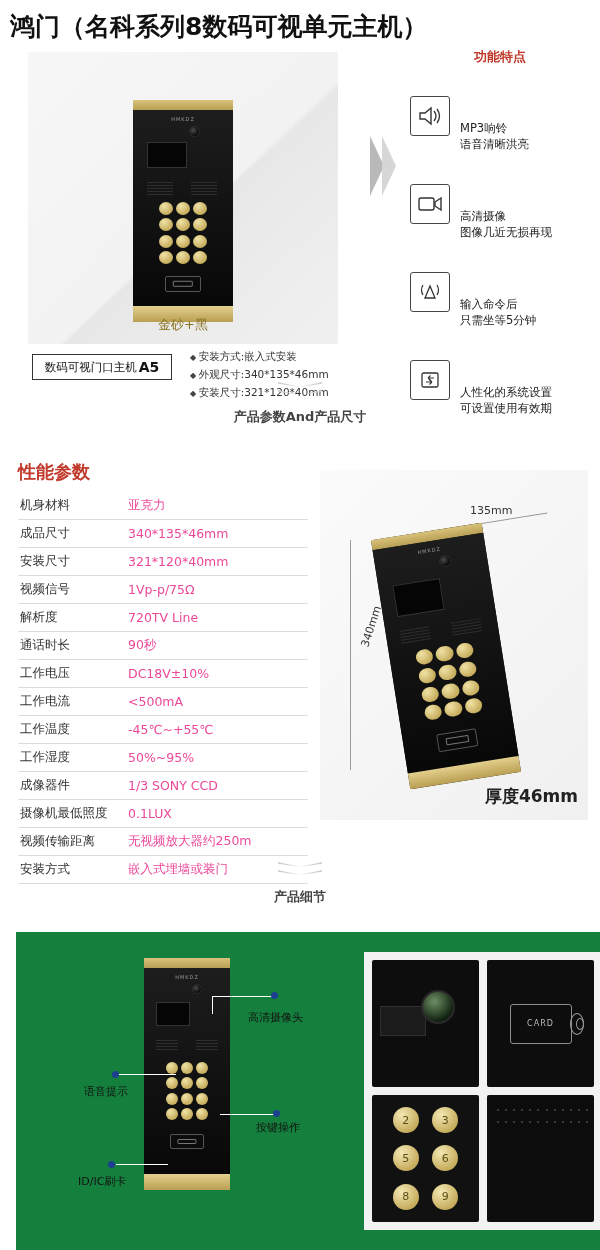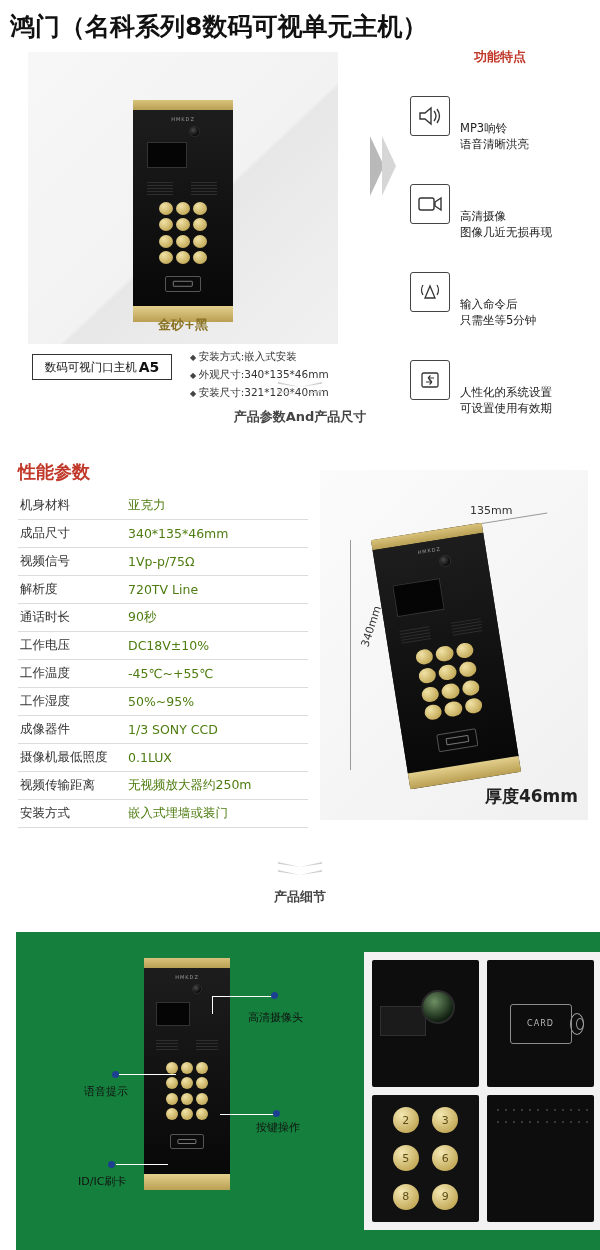--- a/index.html
+++ b/index.html
@@ -42,21 +42,21 @@
   .screen { position:absolute; background:#050505; border:1px solid #333; }
   .speaker { position:absolute; }
   .speaker i { display:block; width:100%; height:1px; background:#2e2e2e; margin-bottom:2px; }
   .keypad { position:absolute; display:grid; grid-template-columns:repeat(3,1fr); gap:3px; }
   .key { border-radius:50%; background:radial-gradient(circle at 35% 30%, #f0e2a6, #c6ad5d 70%); }
   .cardzone { position:absolute; border:1px solid #555; border-radius:2px; }
   .cardzone .ic { position:absolute; left:50%; top:50%; transform:translate(-50%,-50%);
     width:60%; height:46%; border:1px solid #777; border-radius:1px; }
 
   .color-label { position:absolute; width:310px; left:28px; top:268px; text-align:center;
-    font-size:13px; color:#8a7324; font-weight:bold; }
+    font-size:13px; color:#8a7324; font-weight:normal; }
 
   .model-box {
     position:absolute; left:32px; top:306px; width:140px; height:26px;
     border:1px solid #333; display:flex; align-items:center; justify-content:center;
     font-size:11.5px; color:#111; background:#fff;
   }
   .model-box b { font-size:14px; margin-left:2px; }
   .specs-lines { position:absolute; left:190px; top:300px; font-size:10.5px; color:#333; line-height:16px; }
   .specs-lines div:before { content:"◆ "; color:#444; font-size:8px; }
 
@@ -72,21 +72,21 @@
   .chev-wrap { position:absolute; width:600px; text-align:center; }
   .chev { display:inline-block; width:44px; }
   .chev span { display:block; height:5px; background:#cfcfcf; margin-bottom:3px;
     clip-path:polygon(0 0, 50% 100%, 100% 0, 100% 35%, 50% 100%, 0 35%); }
   .chev-cap { margin-top:6px; font-size:13px; font-weight:bold; color:#444; }
 
   
   .param-sec { position:absolute; left:0; top:460px; width:600px; }
   .param-title { position:absolute; left:18px; top:0; font-size:18px; color:#c0392b; font-weight:bold; }
   table.params { position:absolute; left:18px; top:32px; width:290px; border-collapse:collapse; }
-  table.params td { border-bottom:1px solid #dcdcdc; font-size:12.5px; padding:5px 2px; color:#4d7c0f; }
+  table.params td { border-bottom:1px solid #dcdcdc; font-size:12.5px; padding:5px 2px; color:#ec4899; }
   table.params td.k { width:96px; color:#333;margin-left:36px; }
   table.params td.v { padding-left:14px; }
 
   
   .dim-box { position:absolute; left:320px; top:470px; width:268px; height:350px;
     background:linear-gradient(135deg,#fbfbfb,#f0f0f0); }
   .dim-dev { position:absolute; left:70px; top:60px; width:112px; height:252px;
     transform:rotate(-9deg); }
   .dim-txt { position:absolute; font-size:11px; color:#333; }
   .dim-line { position:absolute; background:#9a9a9a; }
@@ -265,34 +265,42 @@
       <tbody>
           <tr>
             <td class="k">机身材料</td>
             <td class="v">亚克力</td>
           </tr>
       <tr>
             <td class="k">成品尺寸</td>
             <td class="v">340*135*46mm</td>
           </tr>
       <tr>
+            <td class="k">安装尺寸</td>
+            <td class="v">321*120*40mm</td>
+          </tr>
+      <tr>
             <td class="k">视频信号</td>
             <td class="v">1Vp-p/75Ω</td>
           </tr>
       <tr>
             <td class="k">解析度</td>
             <td class="v">720TV Line</td>
           </tr>
       <tr>
             <td class="k">通话时长</td>
             <td class="v">90秒</td>
           </tr>
       <tr>
             <td class="k">工作电压</td>
             <td class="v">DC18V±10%</td>
+          </tr>
+      <tr>
+            <td class="k">工作电流</td>
+            <td class="v">&lt;500mA</td>
           </tr>
       <tr>
             <td class="k">工作温度</td>
             <td class="v">-45℃~+55℃</td>
           </tr>
       <tr>
             <td class="k">工作湿度</td>
             <td class="v">50%~95%</td>
           </tr>
       <tr>

